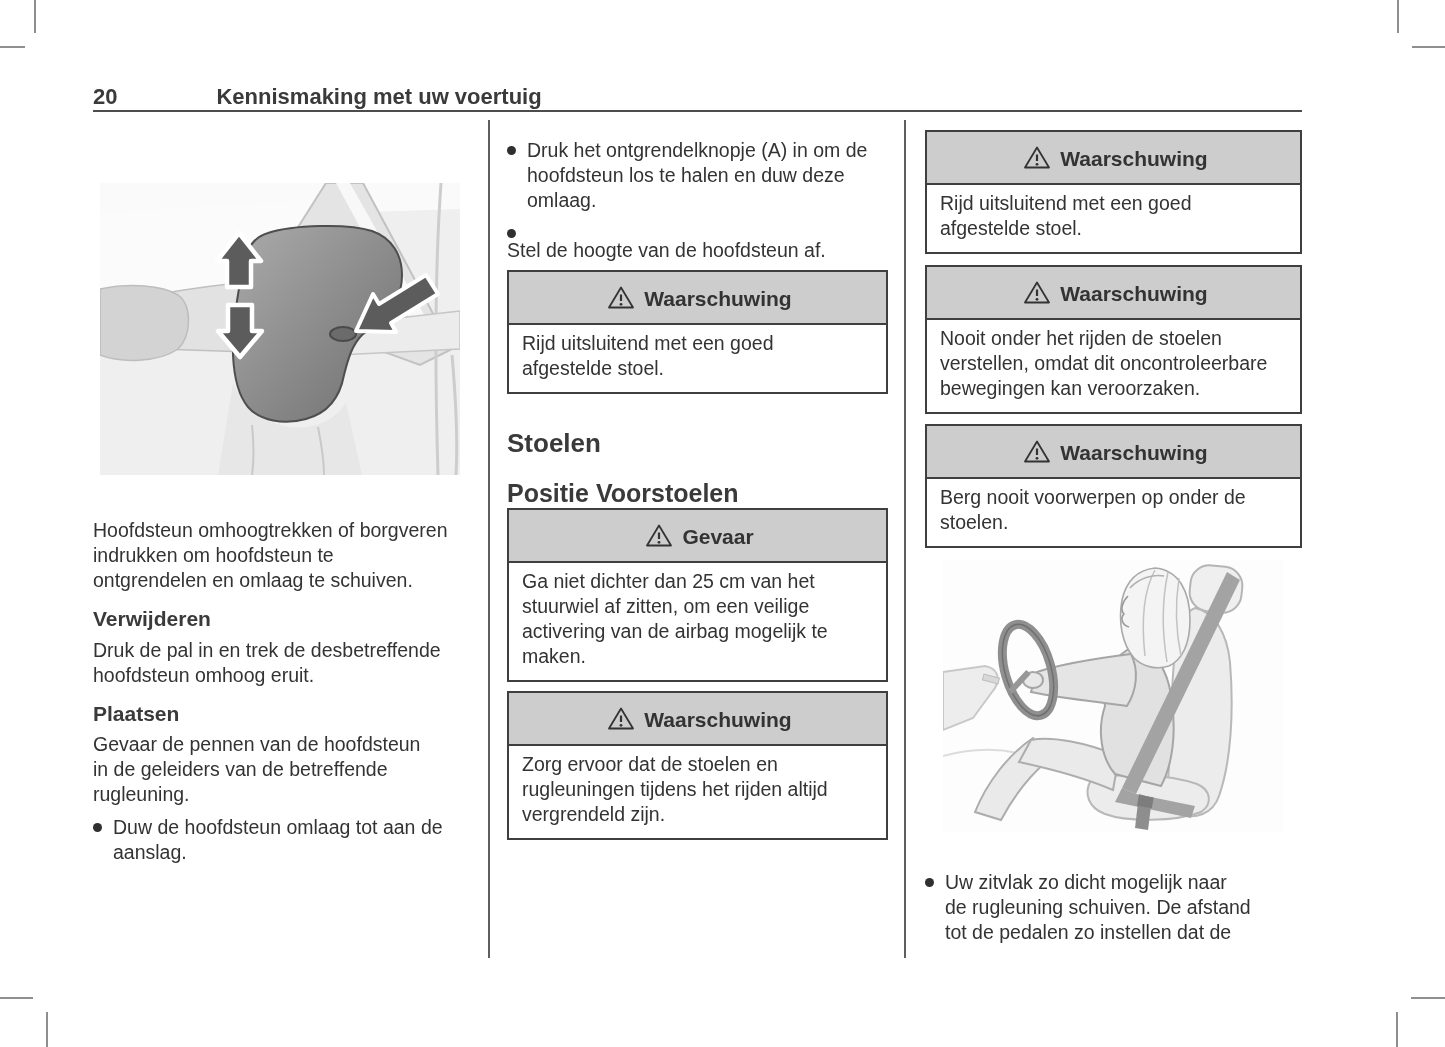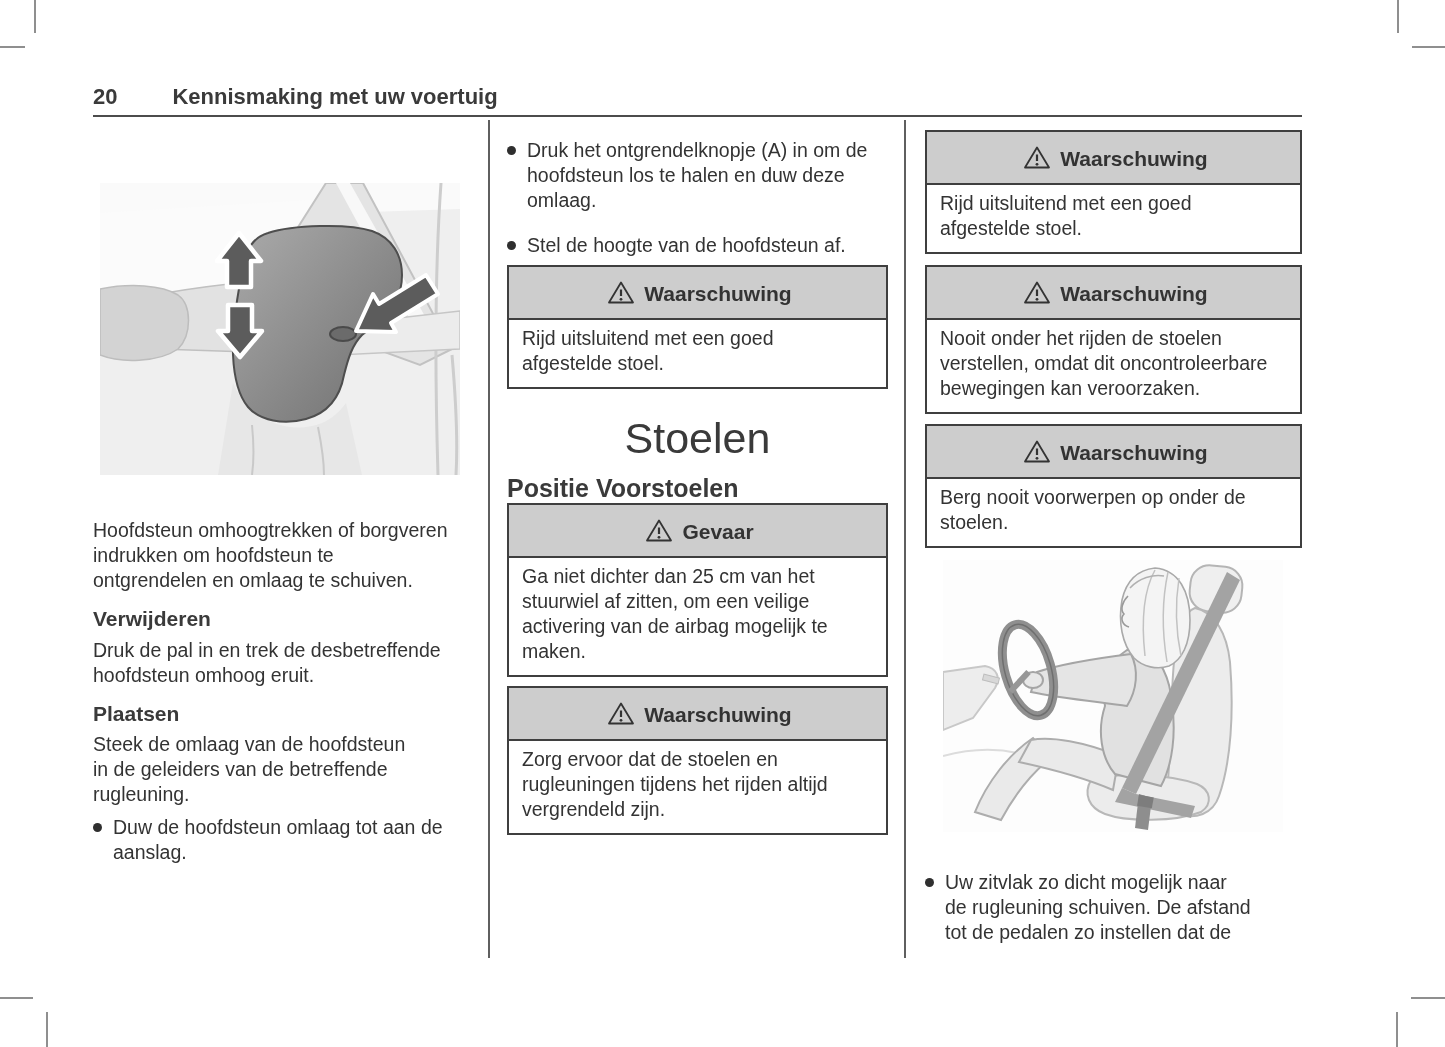--- a/index.html
+++ b/index.html
@@ -4,34 +4,34 @@
 <style>
   html,body{margin:0;padding:0;background:#ffffff;}
   .page{
     position:relative;width:1445px;height:1047px;background:#ffffff;overflow:hidden;
     font-family:"Liberation Sans","DejaVu Sans",sans-serif;color:#333333;
   }
   .crop{position:absolute;background:#8f8f8f;}
 
   
   .hdr{position:absolute;left:93px;top:84px;width:1209px;border-bottom:2px solid #4c4c4c;
-       padding-bottom:5px;display:flex;align-items:baseline;}
+       display:flex;align-items:baseline;}
   .hdr .num{font-size:22px;font-weight:bold;color:#3a3a3a;}
-  .hdr .ttl{font-size:22px;font-weight:bold;color:#3a3a3a;margin-left:55px;}
+  .hdr .ttl{font-size:22px;font-weight:bold;color:#3a3a3a;margin-left:99px;}
 
   
   .vdiv{position:absolute;top:120px;height:838px;width:2px;background:#5f5f5f;}
 
   .col{position:absolute;}
   .col-left{left:93px;top:132px;width:374px;}
   .col-mid{left:507px;top:130px;width:381px;}
   .col-right{left:925px;top:130px;width:377px;}
 
   .h-sec{font-size:21px;font-weight:bold;color:#3a3a3a;margin:0;line-height:25px;}
-  .h-big{font-size:43px;font-weight:normal;color:#3a3a3a;margin:31px 0 0 0;line-height:36px;text-align:center;}
+  .h-big{font-size:26px;font-weight:bold;color:#3a3a3a;margin:31px 0 0 0;line-height:36px;}
   .h-mid{font-size:25px;font-weight:bold;color:#3a3a3a;margin:17px 0 0 0;line-height:30px;}
   .h-sub{font-size:21px;font-weight:bold;color:#3a3a3a;margin:13px 0 0 0;line-height:26px;}
 
   .body{font-size:19.5px;line-height:25px;margin:0;color:#333;white-space:pre-line;}
   .mt43{margin-top:43px;}.mt6{margin-top:6px;}.mt5{margin-top:5px;}
 
   .bullet{display:flex;margin:0;}
   .bullet .dot{flex:none;width:9px;height:9px;border-radius:50%;background:#2f2f2f;margin:8px 11px 0 0;}
   .bullet .body{flex:1;}
 
@@ -98,38 +98,38 @@
       </svg>
     </figure>
 
     <p class="body mt43">Hoofdsteun omhoogtrekken of borgveren
 indrukken om hoofdsteun te
 ontgrendelen en omlaag te schuiven.</p>
     <h3 class="h-sub">Verwijderen</h3>
     <p class="body mt6">Druk de pal in en trek de desbetreffende
 hoofdsteun omhoog eruit.</p>
     <h3 class="h-sub">Plaatsen</h3>
-    <p class="body mt5">Steek de omlaag van de hoofdsteun
+    <p class="body mt5">Gevaar de pennen van de hoofdsteun
 in de geleiders van de betreffende
 rugleuning.</p>
     <div class="bullet" style="margin-top:8px;">
       <span class="dot"></span>
       <p class="body">Duw de hoofdsteun omlaag tot aan de
 aanslag.</p>
     </div>
   </div>
 
   <div class="col col-mid">
     <div class="bullet" style="margin-top:8px;">
       <span class="dot"></span>
       <p class="body">Druk het ontgrendelknopje (A) in om de
 hoofdsteun los te halen en duw deze
 omlaag.</p>
     </div>
-    <div class="bullet" style="margin-top:20px;">
+    <div class="bullet" style="margin-top:8px;flex-direction:column;">
       <span class="dot"></span>
       <p class="body">Stel de hoogte van de hoofdsteun af.</p>
     </div>
 
     <section class="wbox" style="margin-top:7px;">
       <div class="wbox-h">
         <svg class="warn-icon" width="28" height="25" viewBox="0 0 28 25">
           <path d="M14 2.5 L26 22.5 L2 22.5 Z" fill="none" stroke="#333" stroke-width="1.8" stroke-linejoin="round"></path>
           <line x1="14" y1="9.5" x2="14" y2="16" stroke="#333" stroke-width="2.2"></line>
           <circle cx="14" cy="19.3" r="1.4" fill="#333"></circle>

